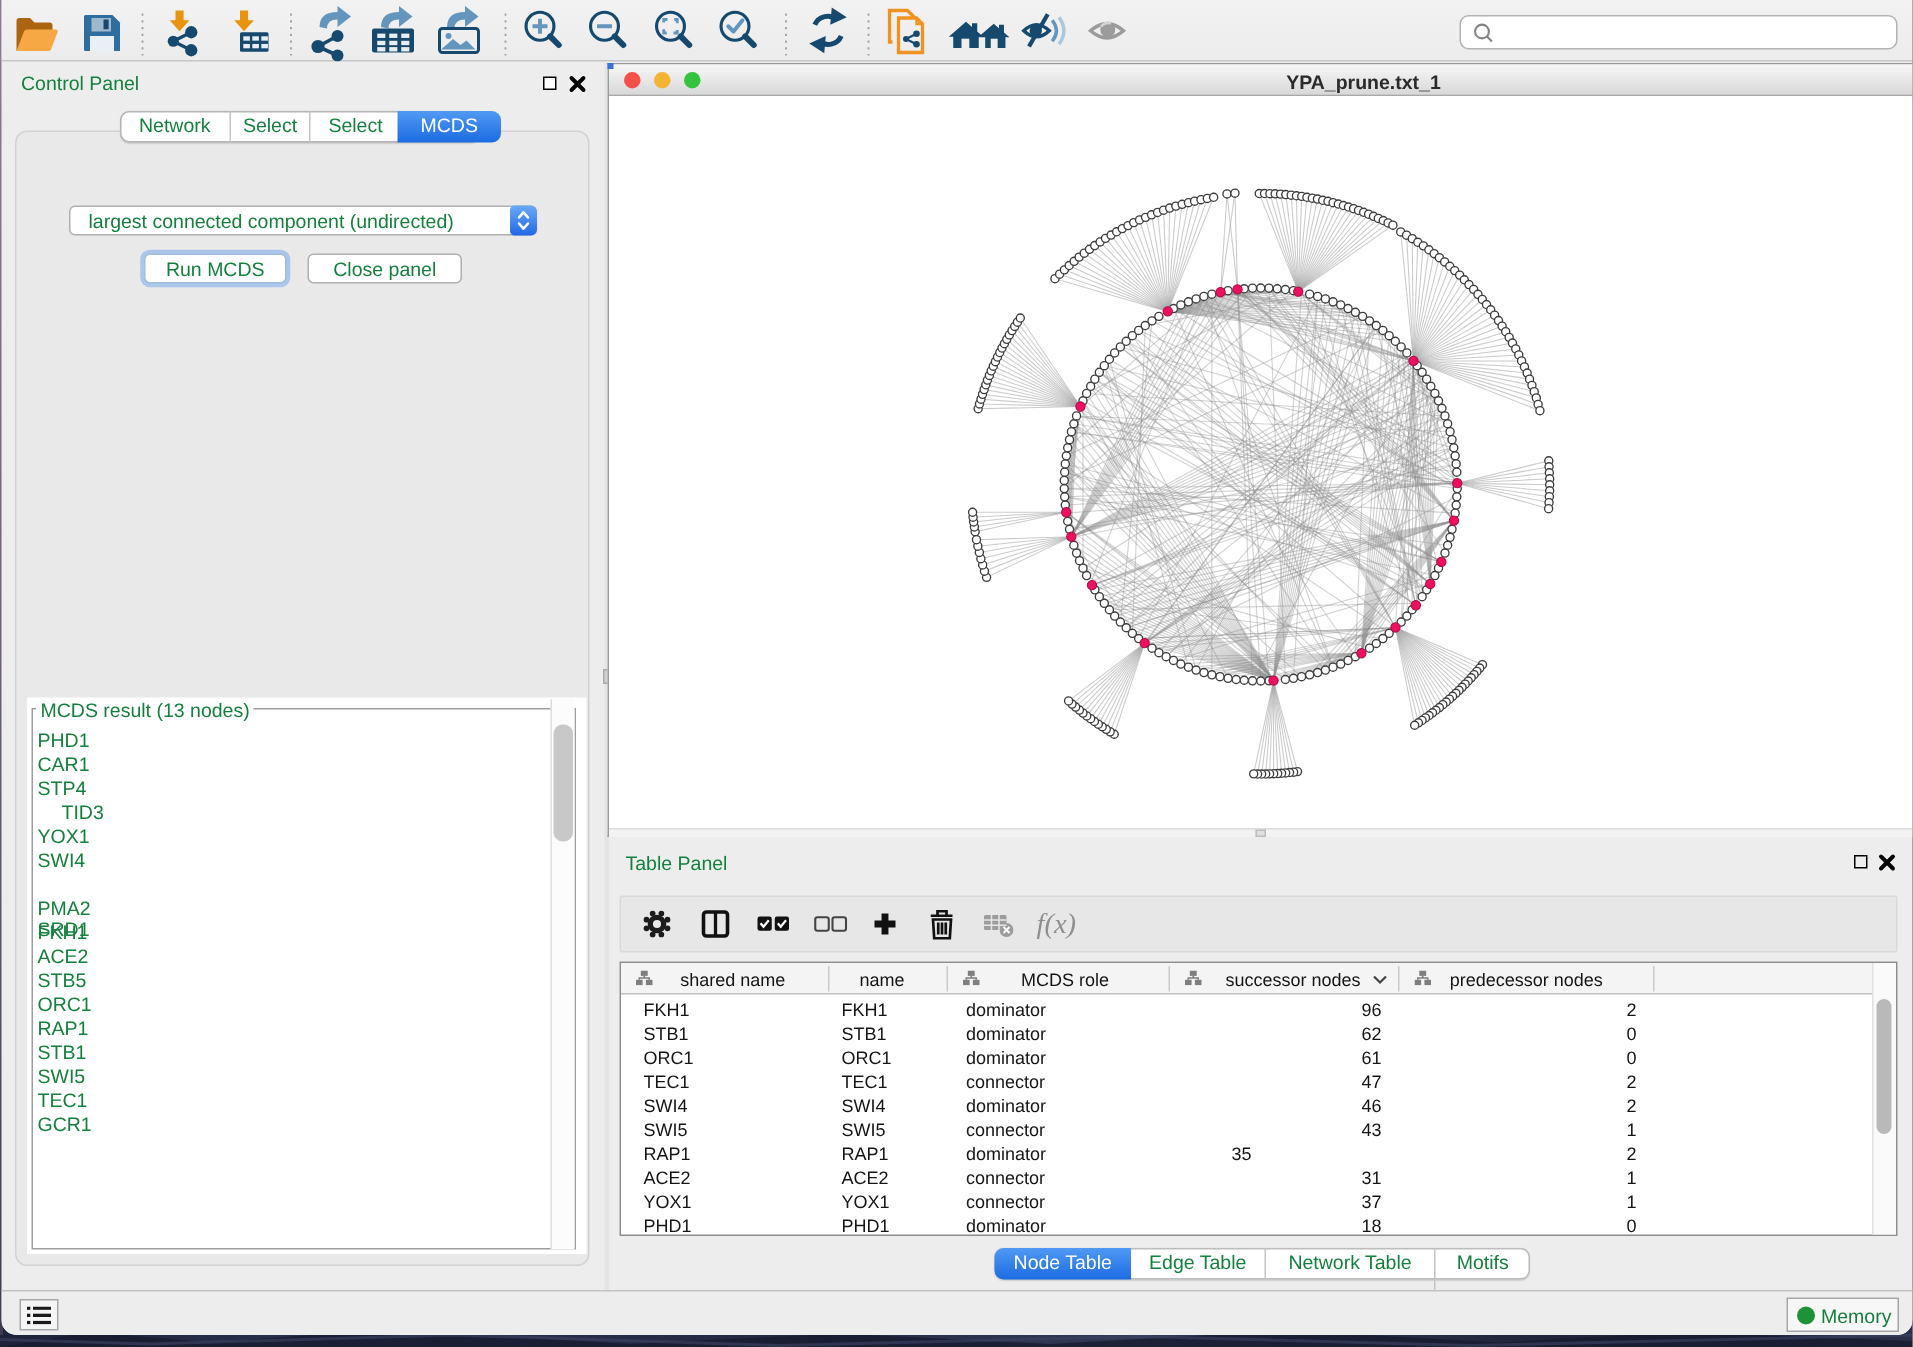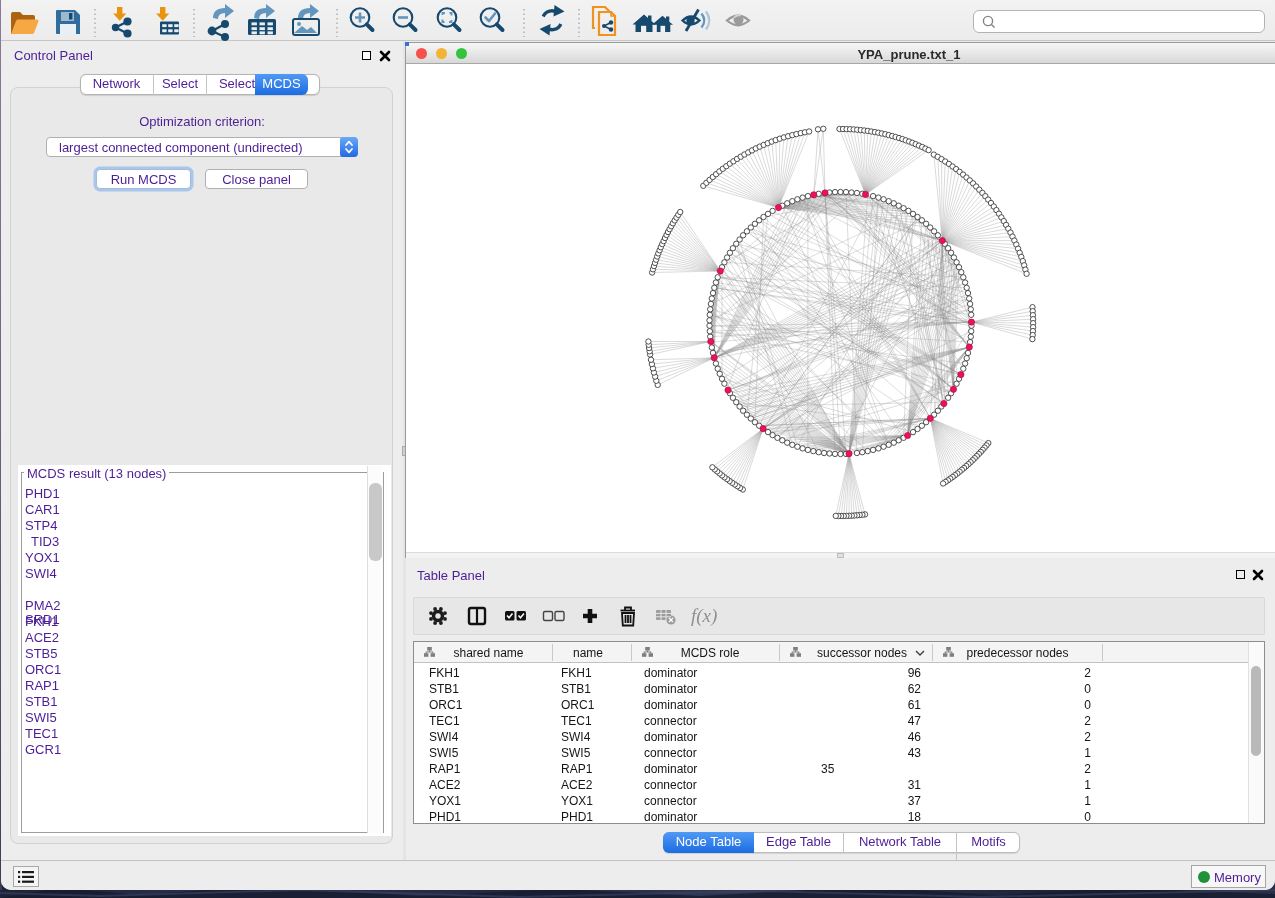--- a/index.html
+++ b/index.html
@@ -1,17 +1,17 @@
 <!DOCTYPE html>
 <html><head><meta charset="utf-8"><style>
 *{margin:0;padding:0;box-sizing:border-box}
 html,body{width:1275px;height:898px;overflow:hidden}
 body{font-family:"Liberation Sans",sans-serif;background:#232a41;position:relative}
 .abs{position:absolute}
-.t13{font-size:13px;color:#4c1d95}
+.t13{font-size:13px;color:#15803d}
 .t12{font-size:12px;color:#151515}
 </style></head><body>
 
 <div class="abs" style="left:0;top:880px;width:1275px;height:18px;background:linear-gradient(90deg,#1d2338,#2a3150 18%,#232941 40%,#323a56 60%,#1f2439 82%,#2b3048)"></div>
 <svg class="abs" style="left:0;top:884px" width="1275" height="14">
 <path d="M0 14 L60 4 140 11 260 2 420 12 560 5 700 12 860 3 1000 11 1120 4 1275 10 V14 Z" fill="#171c2e" opacity="0.8"></path>
 <path d="M0 9 L100 12 300 6 520 13 760 7 980 13 1275 6" stroke="#3c4464" stroke-width="2" fill="none" opacity="0.6"></path>
 </svg>
 <div class="abs" style="left:0;top:0;width:2px;height:890px;background:linear-gradient(#8d7a99,#77657f 40%,#584f6b 75%,#3f3a52)"></div>
 <div class="abs" style="left:1px;top:0;width:1274px;height:890px;background:#ededed;border-radius:0 0 10px 10px;overflow:hidden">
@@ -125,40 +125,39 @@
 <div class="abs t13" style="left:13px;top:48px">Control Panel</div>
 <div class="abs" style="left:361px;top:51px;width:9px;height:9px;border:1.6px solid #000;background:#fff"></div>
 <svg class="abs" style="left:378px;top:50px" width="12" height="12">
       <path d="M2 2 L10 10 M10 2 L2 10" stroke="#000" stroke-width="2.6" stroke-linecap="round"></path>
     </svg>
 <div class="abs" style="left:9px;top:87px;width:383px;height:757px;background:#e9e9e9;border:1px solid #d2d2d2;border-radius:8px"></div>
 <div class="abs" style="left:79px;top:74px;width:240px;height:21px;background:#fff;border:1px solid #b4b4b4;border-radius:6px;box-shadow:0 0.5px 1px rgba(0,0,0,.12)"></div>
 <div class="abs t13" style="left:79px;top:74px;width:74px;height:21px;line-height:20px;text-align:center;border-right:1px solid #c4c4c4">Network</div>
 <div class="abs t13" style="left:153px;top:74px;width:53px;height:21px;line-height:20px;text-align:center;border-right:1px solid #c4c4c4">Select</div>
 <div class="abs t13" style="left:206px;top:74px;width:60px;height:37px;line-height:20px;text-align:center">Select</div>
-<div class="abs t13" style="left:254px;top:74px;width:53px;height:21px;line-height:20px;text-align:center;background:linear-gradient(#5099f4,#1c6ce2);color:#fff;border-radius:0 6px 6px 0">MCDS</div>
-<div class="abs t13" style="left:0;top:114px;width:402px;text-align:center">Optimization criterion:</div>
+<div class="abs t13" style="left:264px;top:74px;width:69px;height:21px;line-height:20px;text-align:center;background:linear-gradient(#5099f4,#1c6ce2);color:#fff;border-radius:0 6px 6px 0">MCDS</div>
 <div class="abs" style="left:45px;top:137px;width:312px;height:20px;background:#fff;border:1px solid #b0b0b0;border-radius:4px"></div>
 <div class="abs t13" style="left:58px;top:140px">largest connected component (undirected)</div>
 <div class="abs" style="left:339px;top:137px;width:18px;height:20px;background:linear-gradient(#6aa9f7,#2268e5);border-radius:3px 4px 4px 3px"></div>
 <svg class="abs" style="left:341px;top:139px" width="14" height="16">
       <path d="M4 6 L7 2.6 L10 6" fill="none" stroke="#fff" stroke-width="1.7" stroke-linecap="round" stroke-linejoin="round"></path>
       <path d="M4 10 L7 13.4 L10 10" fill="none" stroke="#fff" stroke-width="1.7" stroke-linecap="round" stroke-linejoin="round"></path>
     </svg>
 <div class="abs" style="left:95px;top:169px;width:95px;height:20px;background:#fff;border:1px solid #9fbede;border-radius:4px;box-shadow:0 0 0 2.5px rgba(120,170,235,.55)"></div>
 <div class="abs t13" style="left:95px;top:172px;width:95px;text-align:center">Run MCDS</div>
 <div class="abs" style="left:204px;top:169px;width:103px;height:20px;background:#fff;border:1px solid #b0b0b0;border-radius:4px"></div>
 <div class="abs t13" style="left:204px;top:172px;width:103px;text-align:center">Close panel</div>
 <div class="abs" style="left:17px;top:465px;width:373px;height:371px;background:#fff"></div>
 <div class="abs" style="left:20px;top:472px;width:363px;height:361px;border:1px solid #9d9d9d"></div>
 <div class="abs t13" style="left:23px;top:466px;background:#fff;padding:0 3px">MCDS result (13 nodes)</div>
 <div class="abs t13" style="left:24px;top:486px">PHD1</div>
 <div class="abs t13" style="left:24px;top:502px">CAR1</div>
 <div class="abs t13" style="left:24px;top:518px">STP4</div>
-<div class="abs t13" style="left:30px;top:534px">TID3</div>
+<div class="abs t13" style="left:40px;top:534px">TID3</div>
 <div class="abs t13" style="left:24px;top:550px">YOX1</div>
 <div class="abs t13" style="left:24px;top:566px">SWI4</div>
 <div class="abs t13" style="left:24px;top:612px">SRD1</div>
 <div class="abs t13" style="left:24px;top:598px">PMA2</div>
 <div class="abs t13" style="left:24px;top:614px">FKH1</div>
 <div class="abs t13" style="left:24px;top:630px">ACE2</div>
 <div class="abs t13" style="left:24px;top:646px">STB5</div>
 <div class="abs t13" style="left:24px;top:662px">ORC1</div>
 <div class="abs t13" style="left:24px;top:678px">RAP1</div>
 <div class="abs t13" style="left:24px;top:694px">STB1</div>

